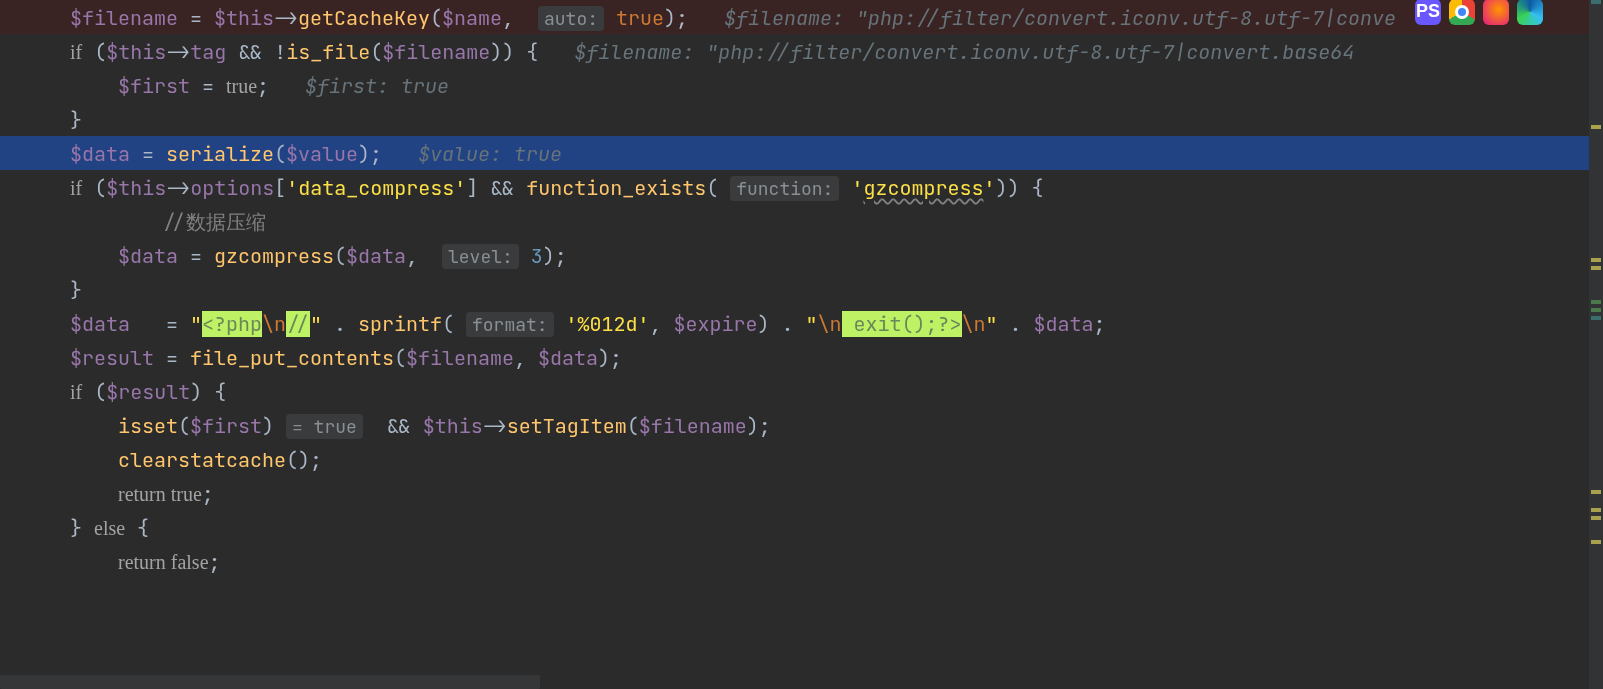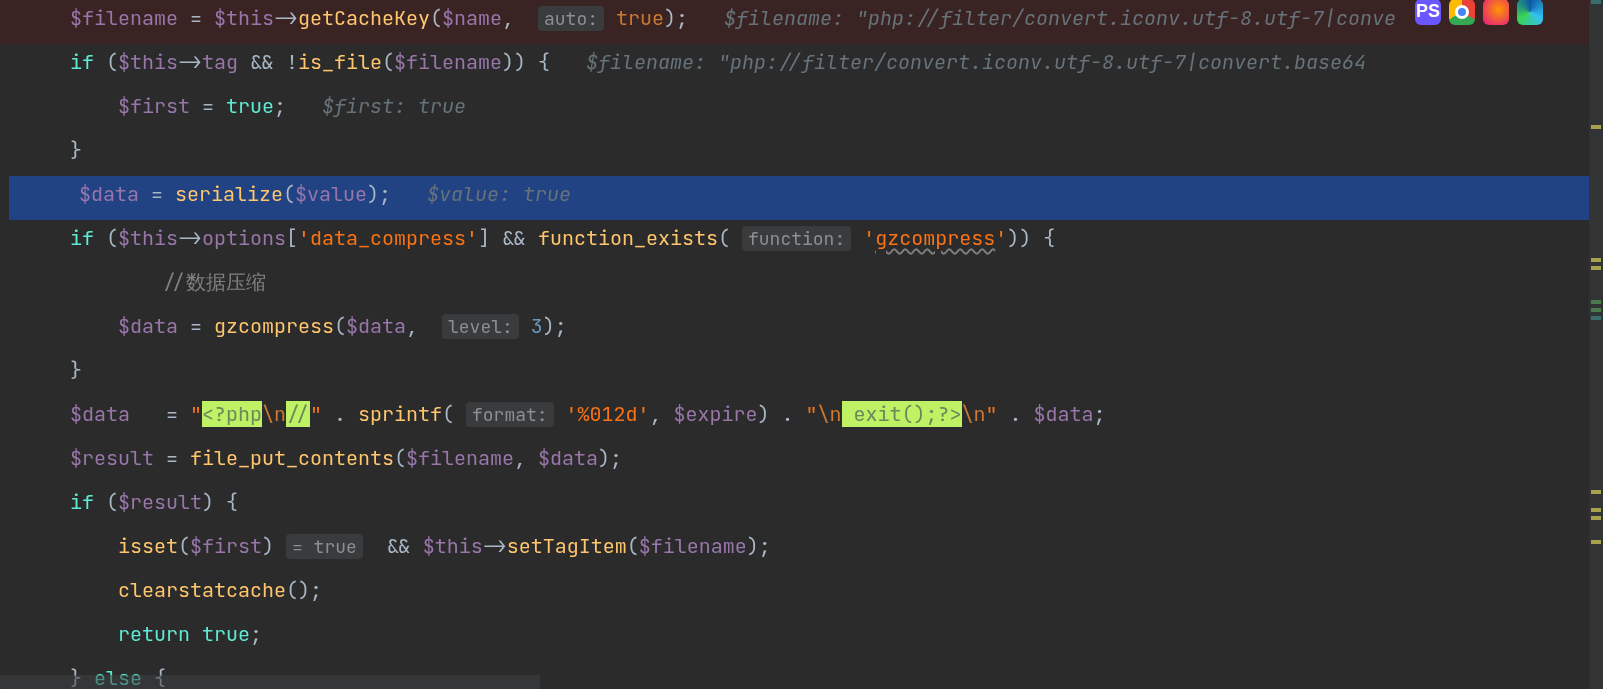--- a/index.html
+++ b/index.html
@@ -12,30 +12,30 @@
     font-size: 20px;
     line-height: 37.5px;
     color: #a9b7c6;
   }
   .editor {
     position: absolute;
     left: 0; top: 0; right: 0; bottom: 0;
     background: #2b2b2b;
     white-space: pre;
   }
-  .line { position: relative; height: 44px; }
+  .line { position: relative; height: 34px; }
   .line .code { position: absolute; left: 70px; top: 0; }
   .line-dimmed { background: #3a2323; }
-  .line-selected { background: #214283; margin-left: 9px; }
+  .line-selected { background: #214283; }
   .line-selected .code, .line-selected .code span { }
   .tok-var { color: #9876aa; }
   .tok-op  { color: #a9b7c6; }
   .tok-fn  { color: #ffc66d; }
-  .tok-kw  { color: #5eead4; }
-  .tok-str { color: #f97316; }
+  .tok-kw  { color: #a3a3a3; font-family: Liberation Serif, serif; }
+  .tok-str { color: #fde047; }
   .tok-esc { color: #cc7832; }
   .tok-cmt { color: #808080; margin-left: 44px; }
   .tok-num { color: #6897bb; }
   .tok-wavy { text-decoration: underline wavy #808080; text-underline-offset: 3px; }
   .tok-str-hl { color: #6a8759; background: #bef264; }
   .inlay-box {
     background: #393b3d;
     color: #8a8f94;
     font-style: normal;
     padding: 1px 6px;

